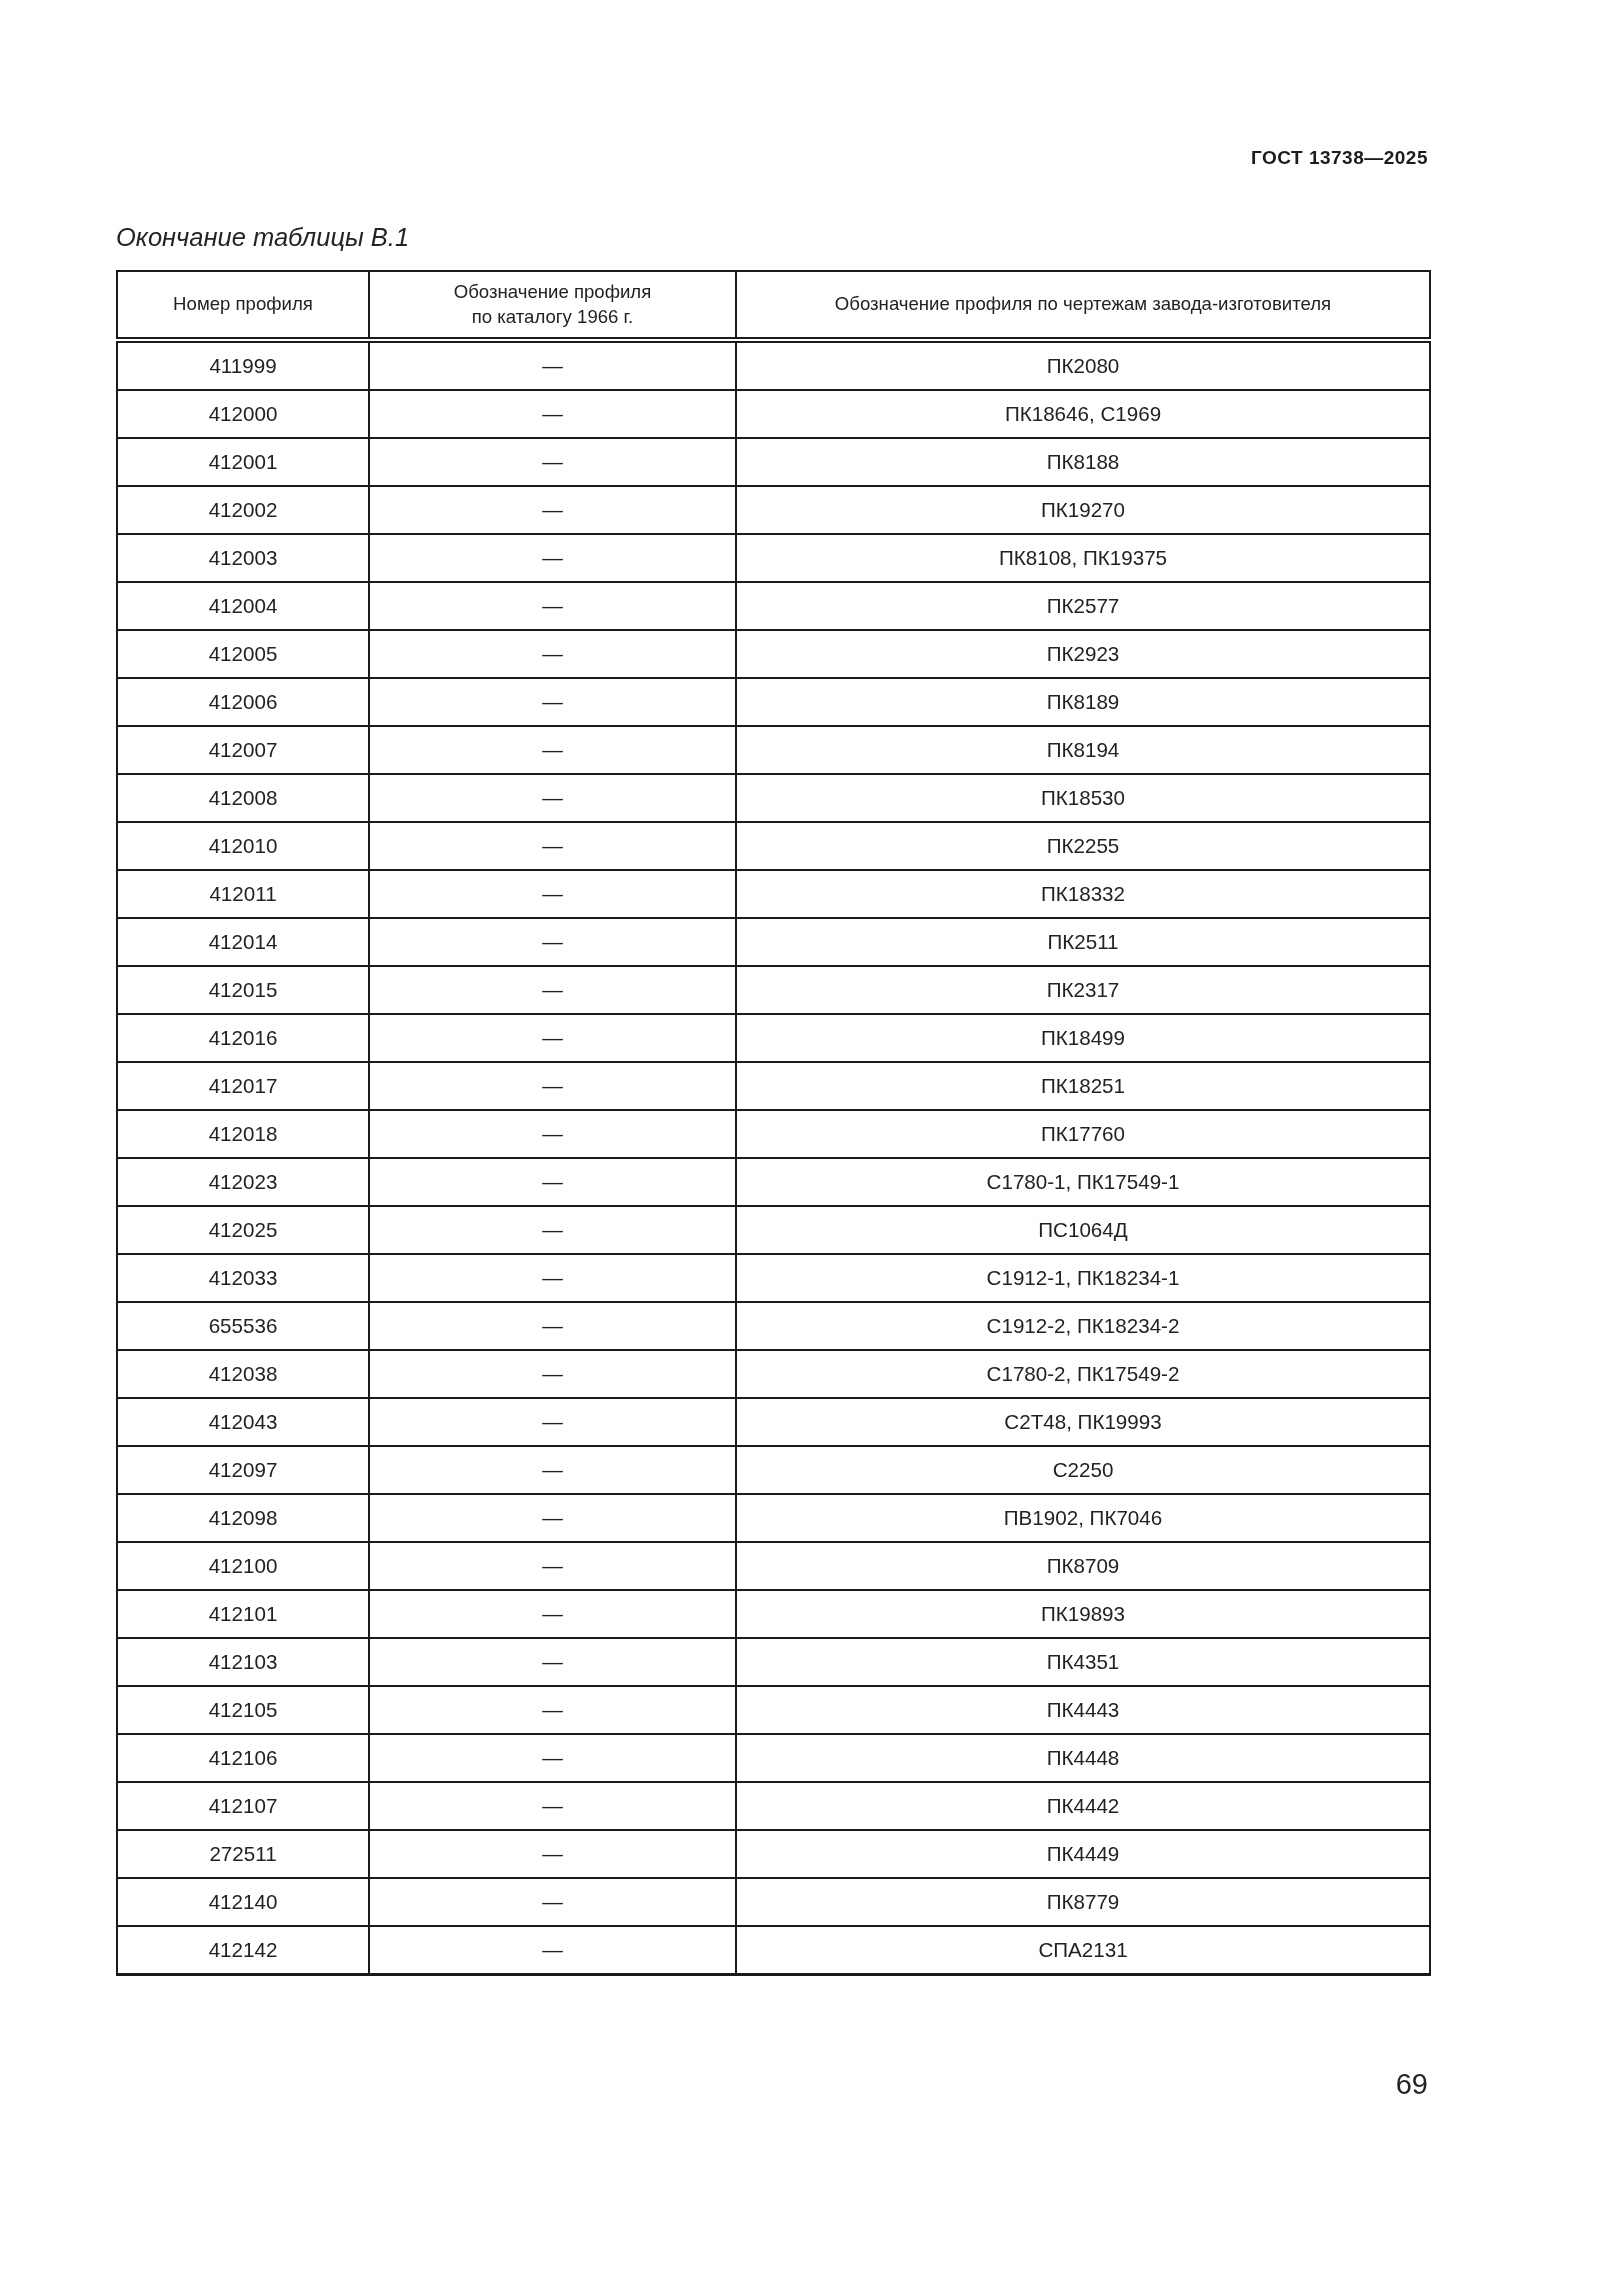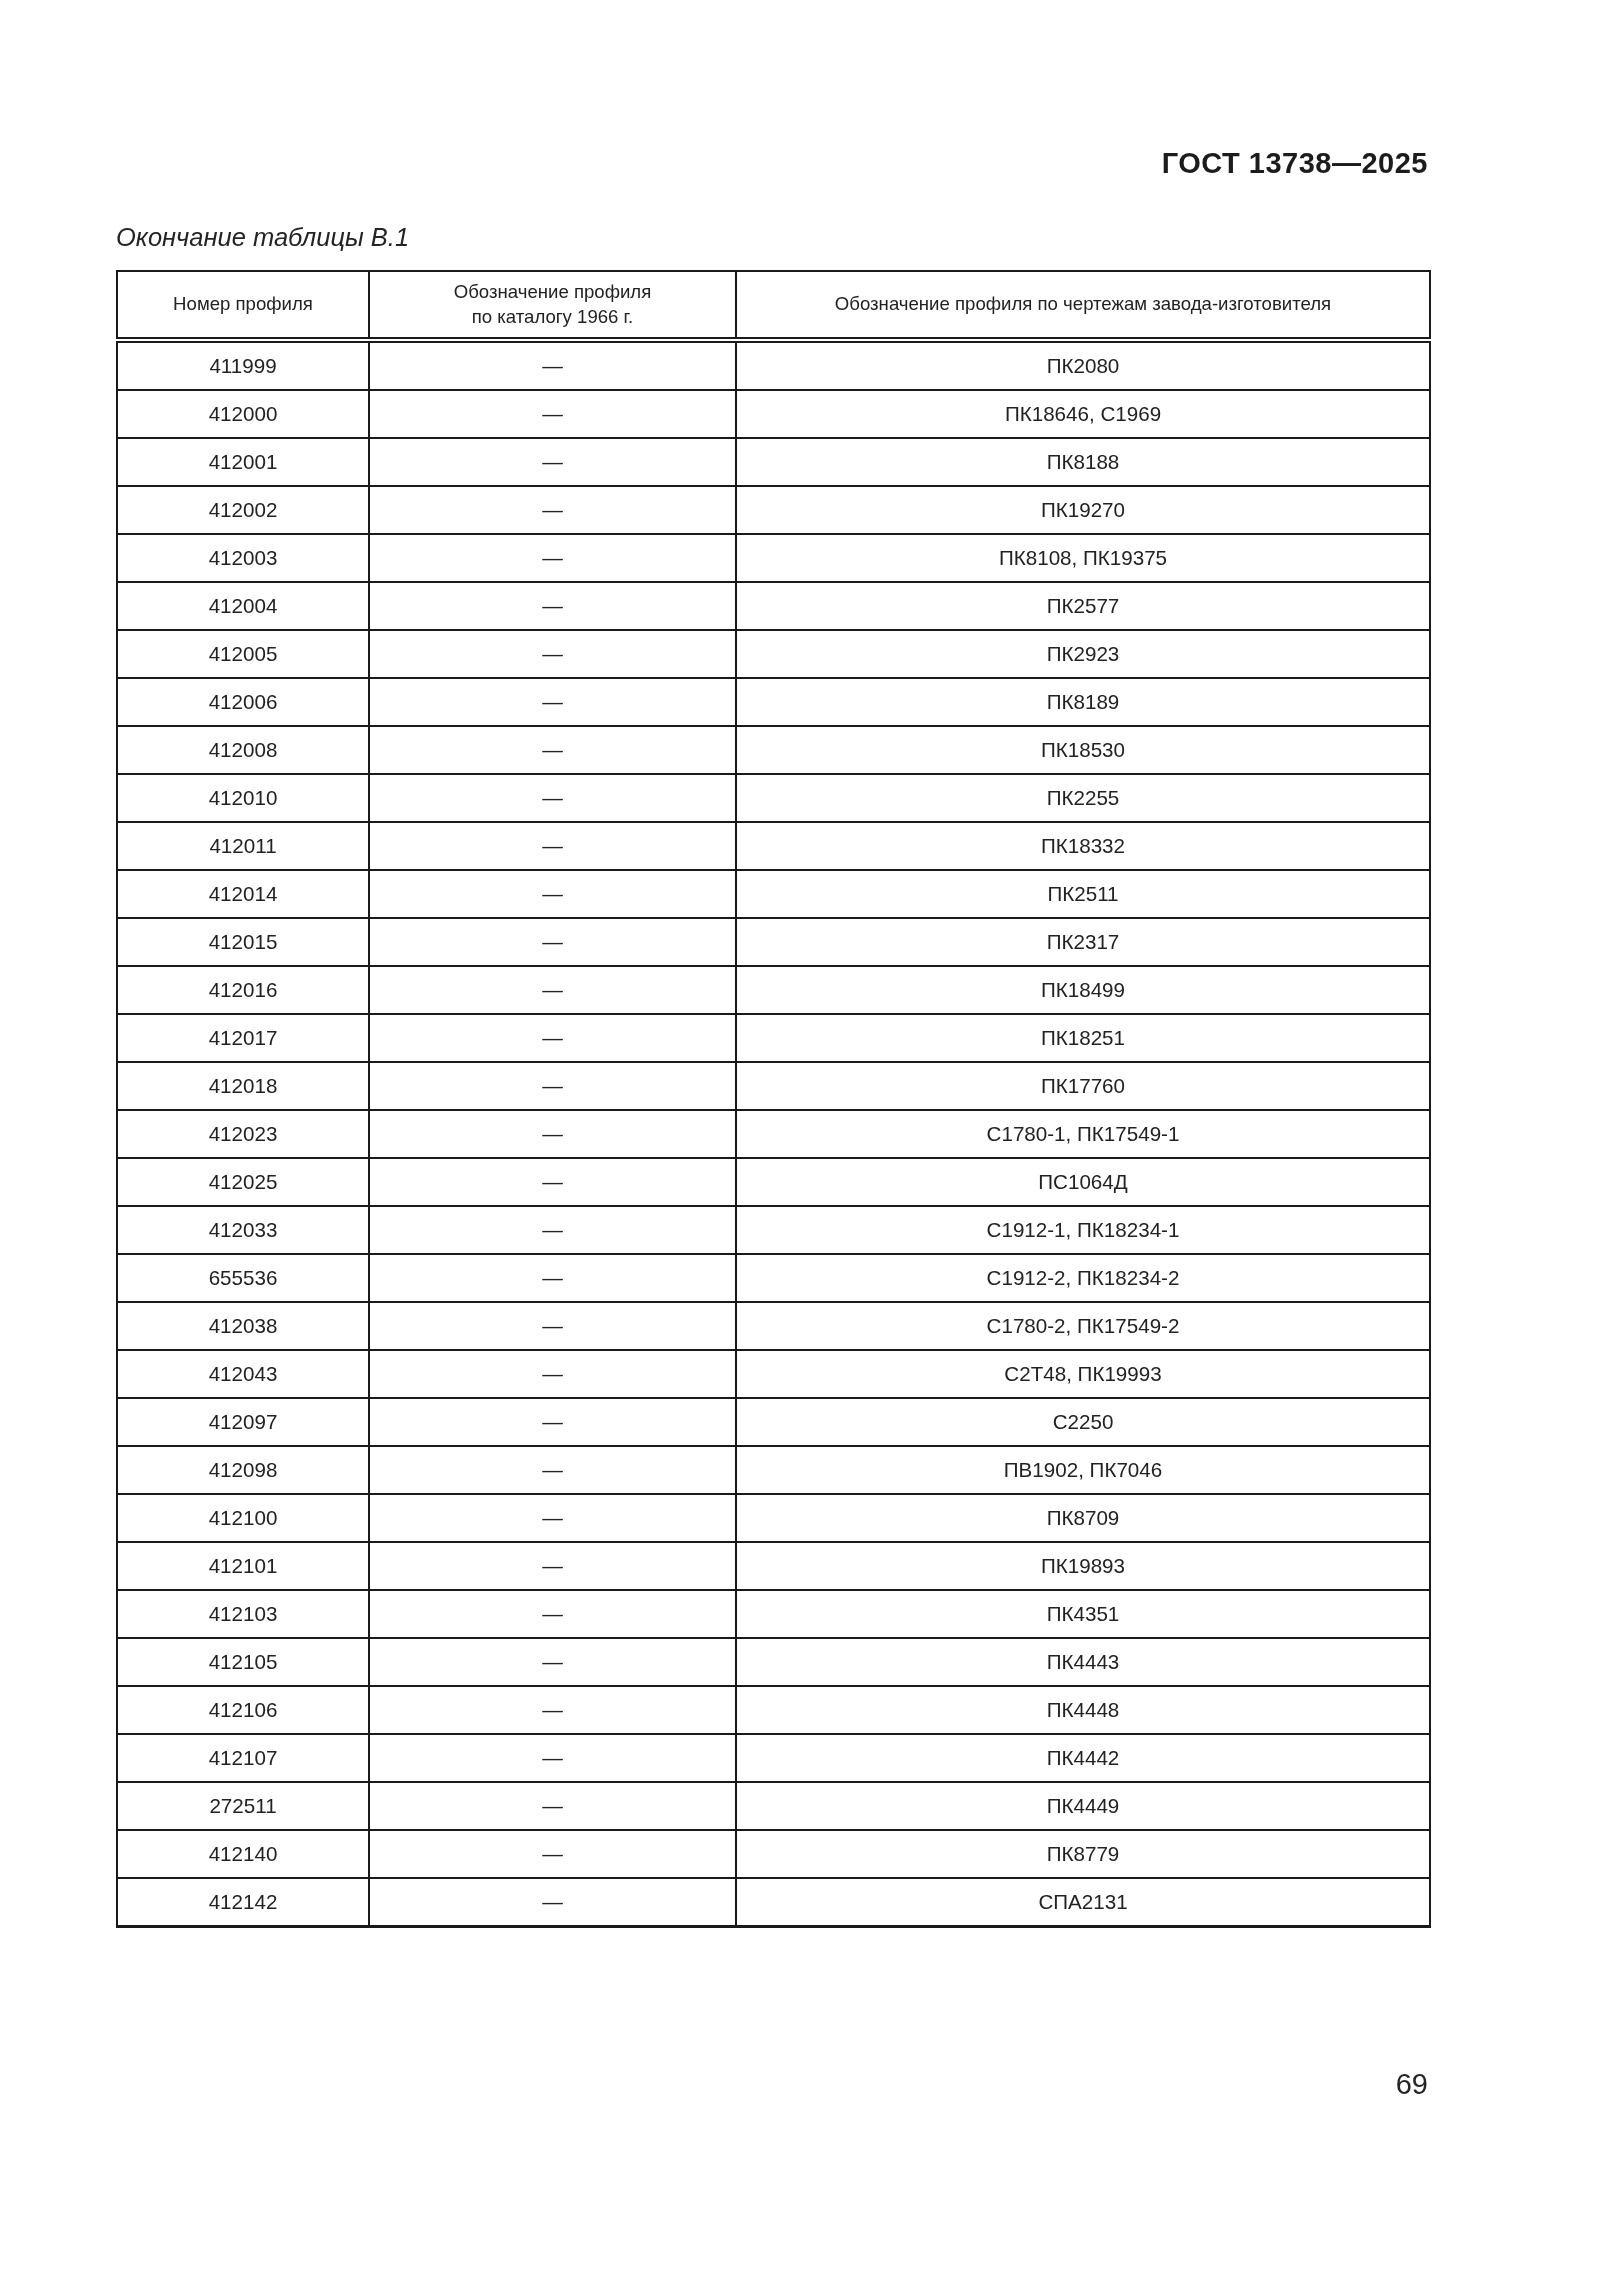--- a/index.html
+++ b/index.html
@@ -12,21 +12,21 @@
     height: 2293px;
     position: relative;
     font-family: "Liberation Sans", sans-serif;
     color: #1e1e1e;
     -webkit-font-smoothing: antialiased;
   }
   .doc-code {
     position: absolute;
     top: 147px;
     right: 193px;
-    font-size: 29px;
+    font-size: 19px;
     font-weight: bold;
     letter-spacing: 0.5px;
     color: #1c1c1c;
   }
   .table-caption {
     position: absolute;
     top: 223px;
     left: 116px;
     font-size: 25.5px;
     font-style: italic;
@@ -133,20 +133,25 @@
     <td>412005</td>
     <td>—</td>
     <td>ПК2923</td>
   </tr>
         <tr>
     <td>412006</td>
     <td>—</td>
     <td>ПК8189</td>
   </tr>
         <tr>
+    <td>412007</td>
+    <td>—</td>
+    <td>ПК8194</td>
+  </tr>
+        <tr>
     <td>412008</td>
     <td>—</td>
     <td>ПК18530</td>
   </tr>
         <tr>
     <td>412010</td>
     <td>—</td>
     <td>ПК2255</td>
   </tr>
         <tr>

